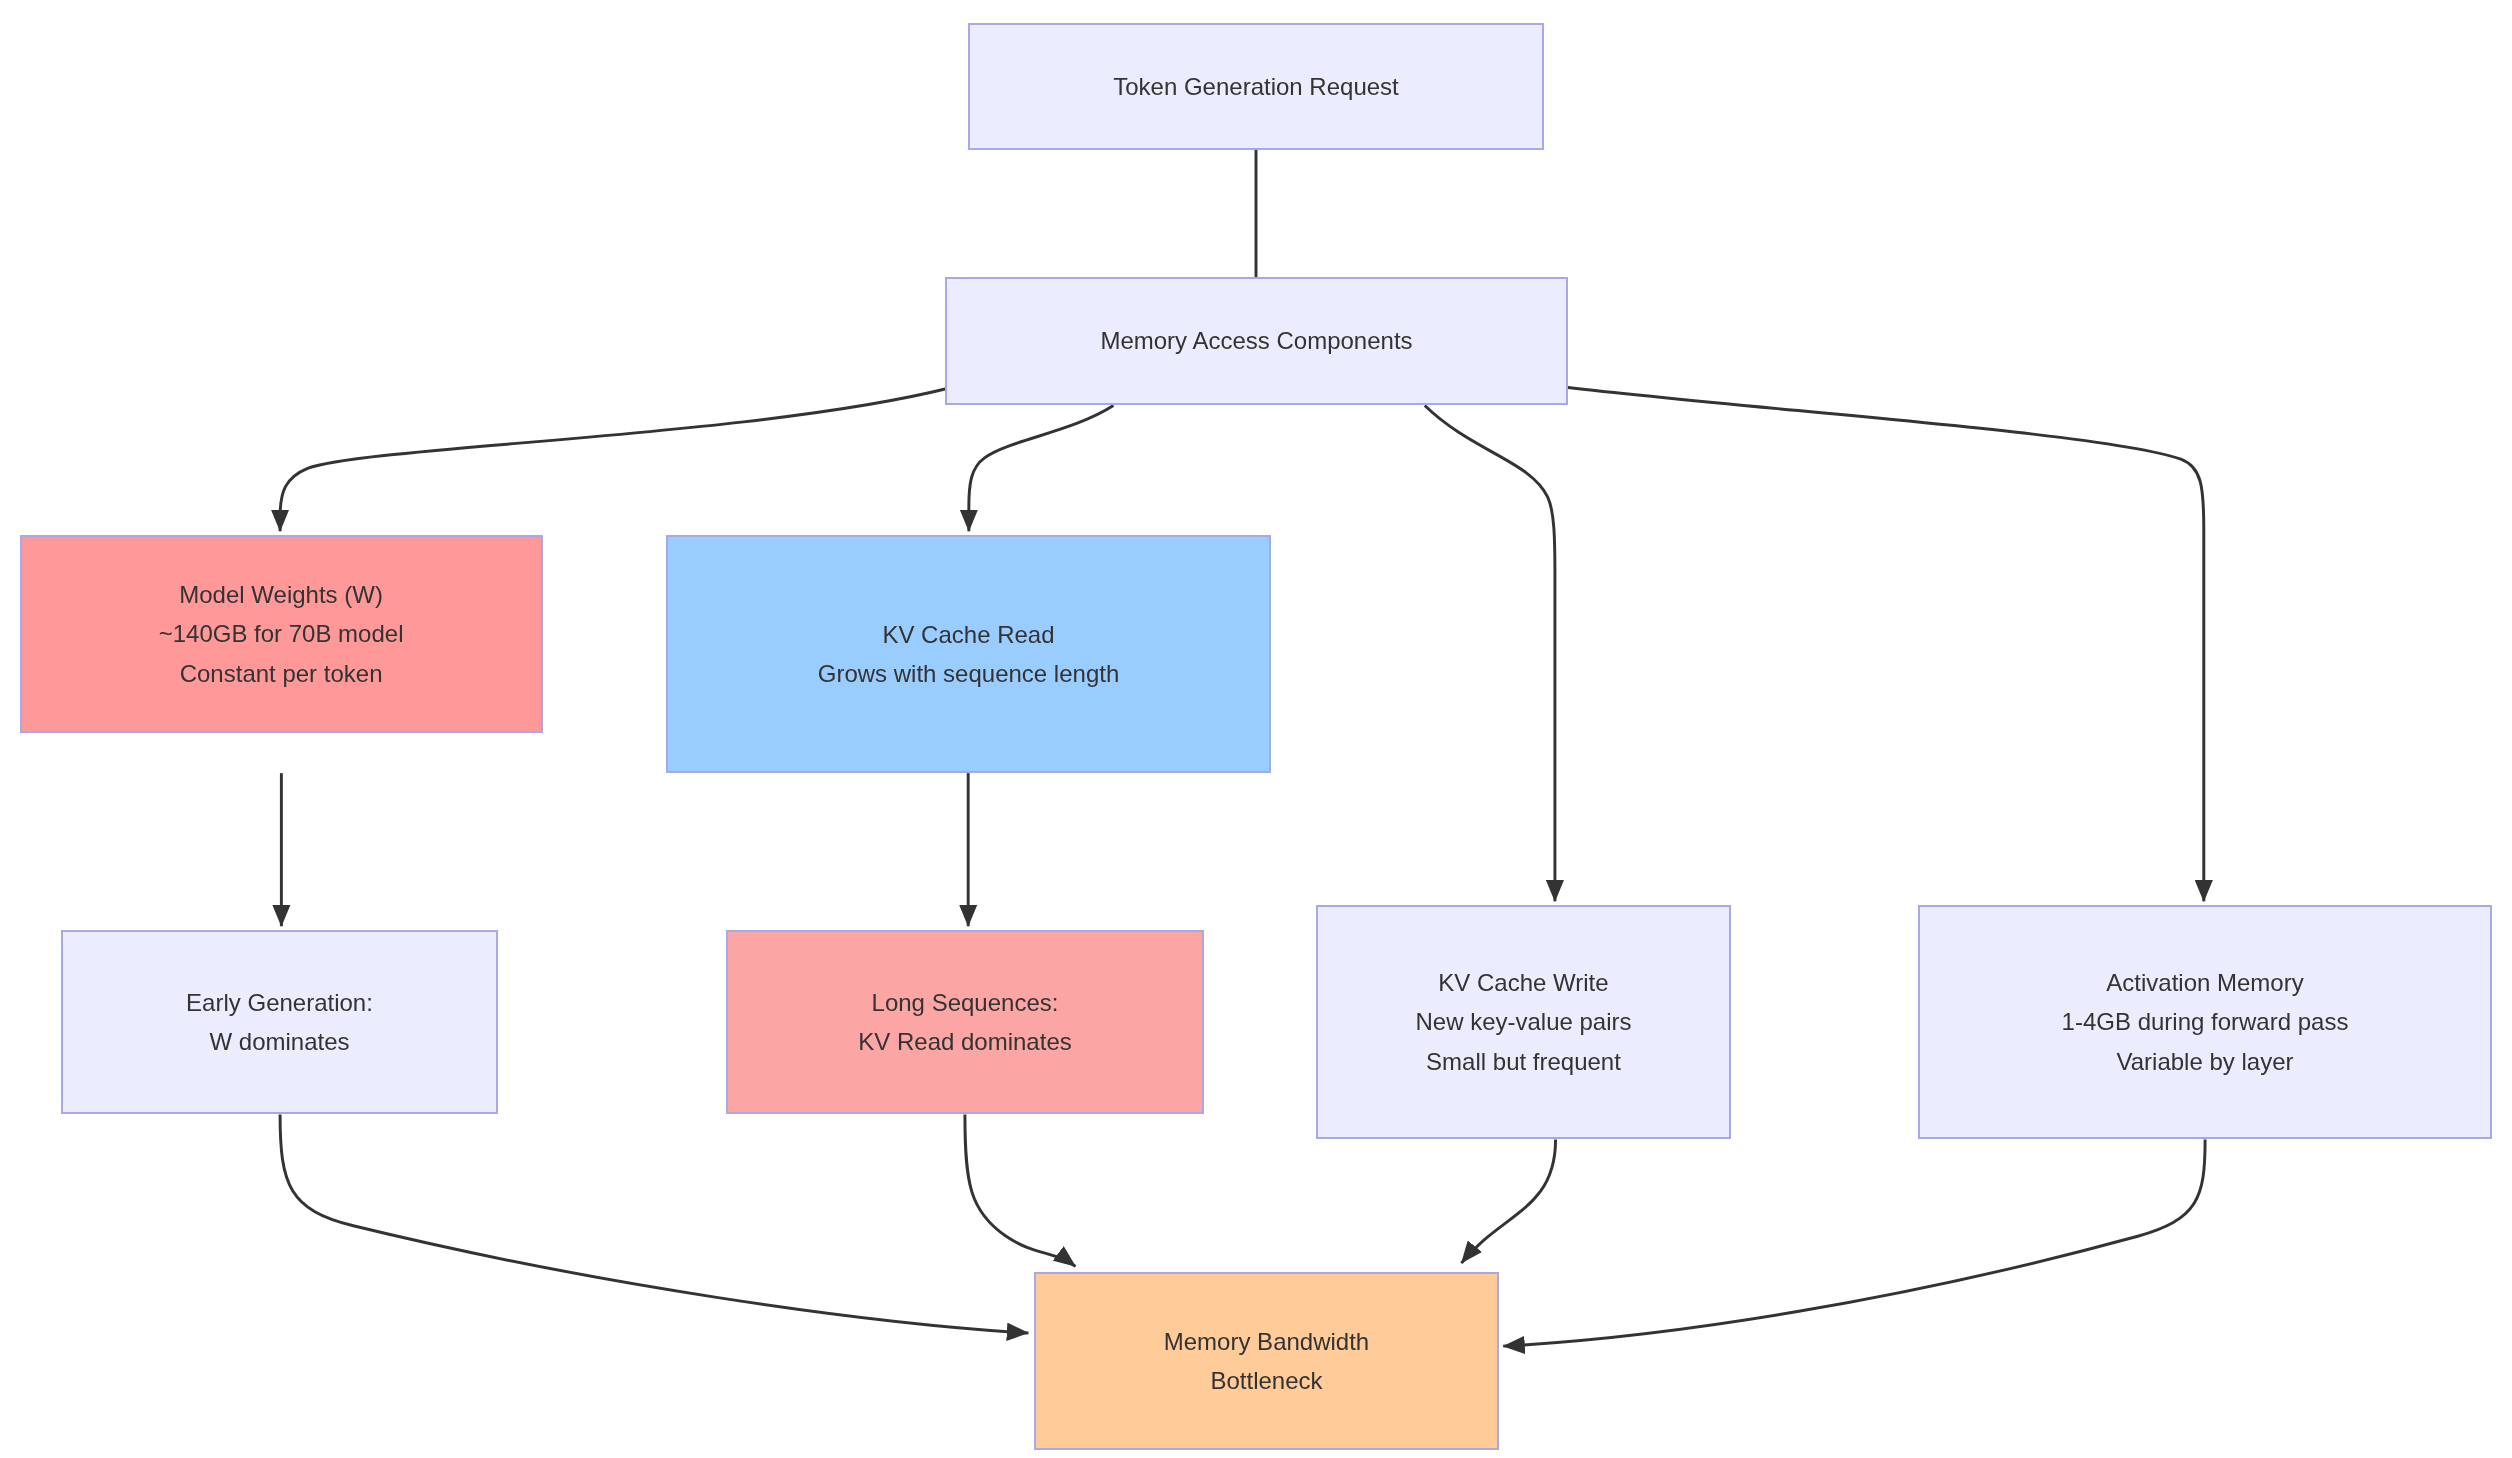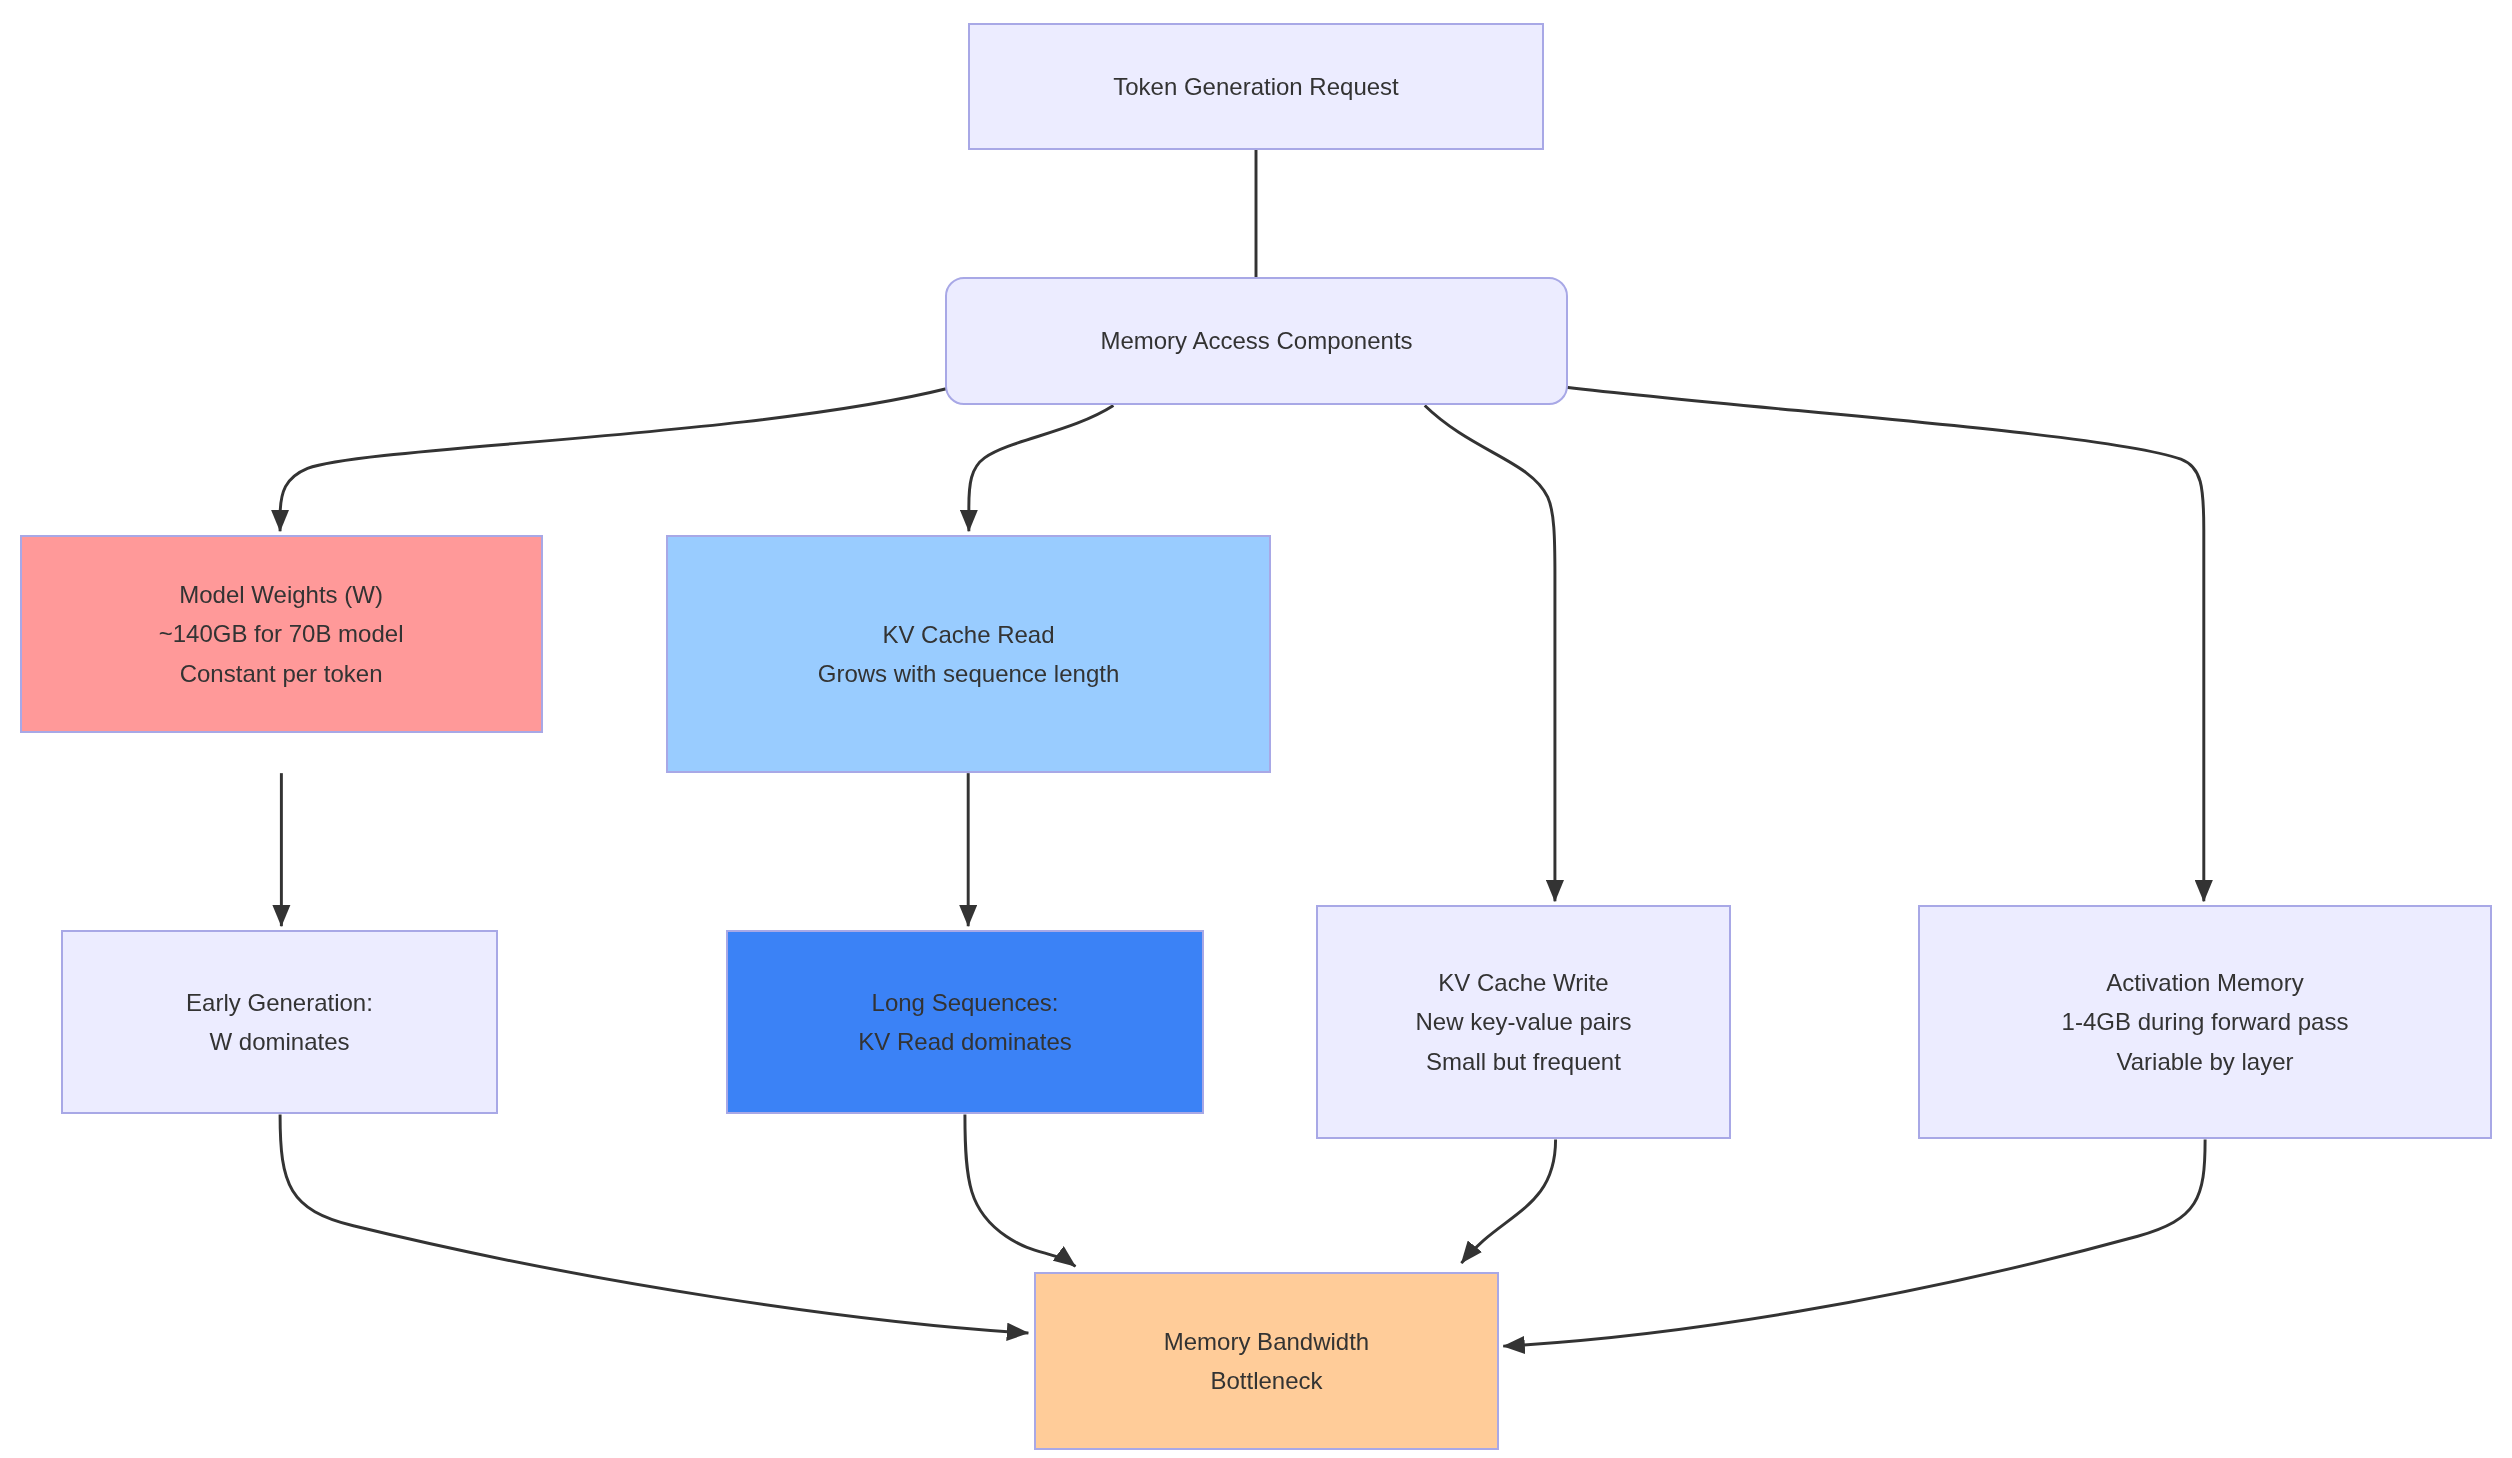--- a/index.html
+++ b/index.html
@@ -84,21 +84,21 @@
 
     <path class="edge" d="M 2378,1742 C 2378,1850 2295,1855 2234,1931" marker-end="url(#arrow)" style="stroke: rgb(51, 51, 51);"></path>
 
     <path class="edge" d="M 3371,1742 C 3371,1832 3360,1864 3268,1890 C 2910,1988 2556,2044 2298,2058" marker-end="url(#arrow)" style="stroke: rgb(51, 51, 51);"></path>
   </svg>
 
   <div class="node" id="n-token" style="background: rgb(236, 236, 255); border-color: rgb(168, 168, 230); color: rgb(51, 51, 51);">
     <span class="line">Token Generation Request</span>
   </div>
 
-  <div class="node" id="n-mac" style="background: rgb(236, 236, 255); border-color: rgb(168, 168, 230); color: rgb(51, 51, 51); border-radius: 19px;">
+  <div class="node" id="n-mac" style="background: rgb(236, 236, 255); border-color: rgb(168, 168, 230); color: rgb(51, 51, 51);">
     <span class="line">Memory Access Components</span>
   </div>
 
   <div class="node" id="n-weights" style="background: rgb(255, 153, 153); border-color: rgb(168, 168, 230); color: rgb(51, 51, 51);">
     <span class="line">Model Weights (W)</span>
     <span class="line">~140GB for 70B model</span>
     <span class="line">Constant per token</span>
   </div>
 
   <div class="node" id="n-kvread" style="background: rgb(153, 204, 255); border-color: rgb(168, 168, 230); color: rgb(51, 51, 51);">
@@ -116,21 +116,21 @@
     <span class="line">Activation Memory</span>
     <span class="line">1-4GB during forward pass</span>
     <span class="line">Variable by layer</span>
   </div>
 
   <div class="node" id="n-early" style="background: rgb(236, 236, 255); border-color: rgb(168, 168, 230); color: rgb(51, 51, 51);">
     <span class="line">Early Generation:</span>
     <span class="line">W dominates</span>
   </div>
 
-  <div class="node" id="n-longseq" style="background: #3b82f6; border-color: rgb(168, 168, 230); color: rgb(51, 51, 51);">
+  <div class="node" id="n-longseq" style="background: #fca5a5; border-color: rgb(168, 168, 230); color: rgb(51, 51, 51);">
     <span class="line">Long Sequences:</span>
     <span class="line">KV Read dominates</span>
   </div>
 
   <div class="node" id="n-bottleneck" style="background: rgb(255, 204, 153); border-color: rgb(168, 168, 230); color: rgb(51, 51, 51);">
     <span class="line">Memory Bandwidth</span>
     <span class="line">Bottleneck</span>
   </div>
 
 </div>

